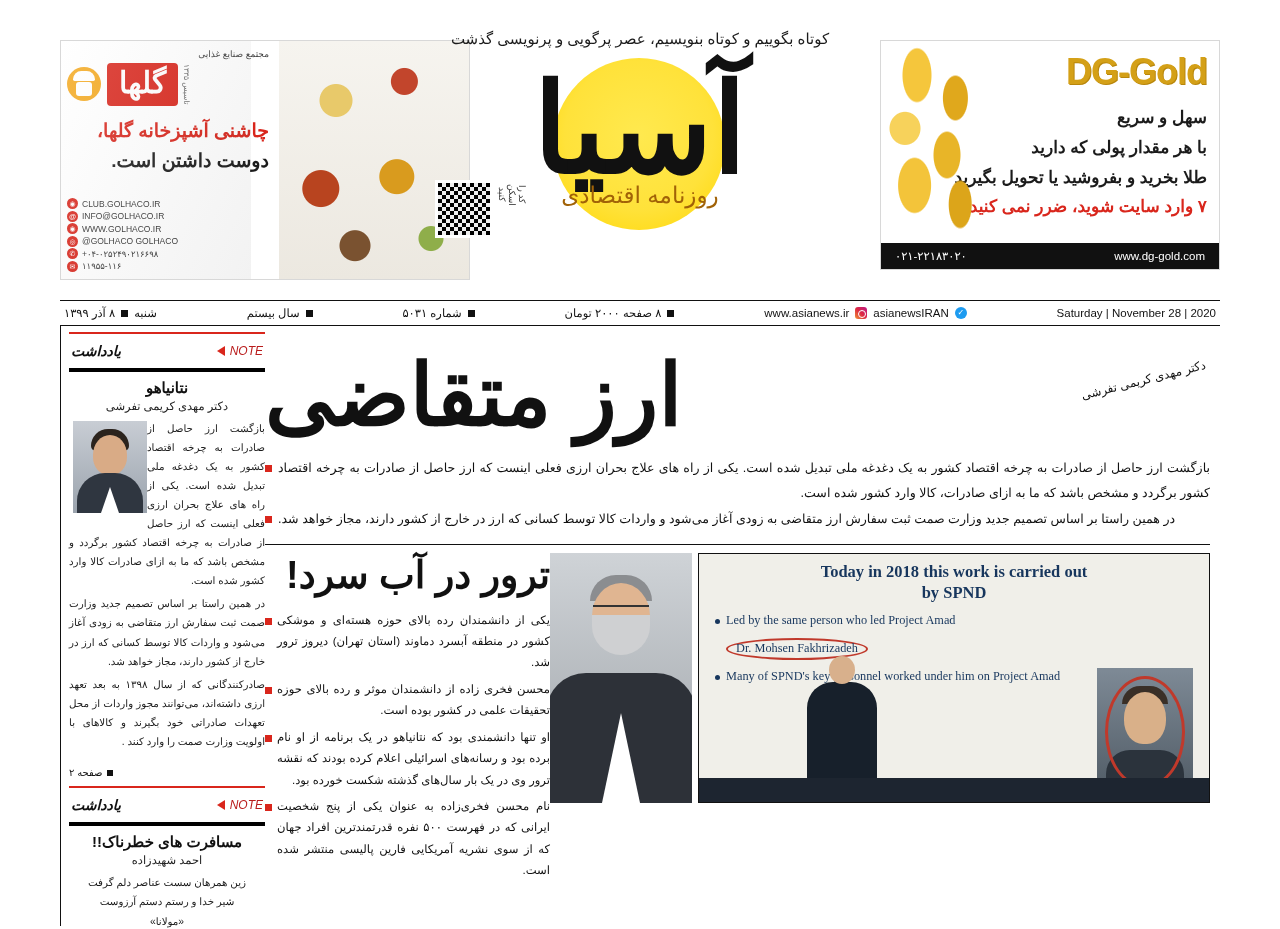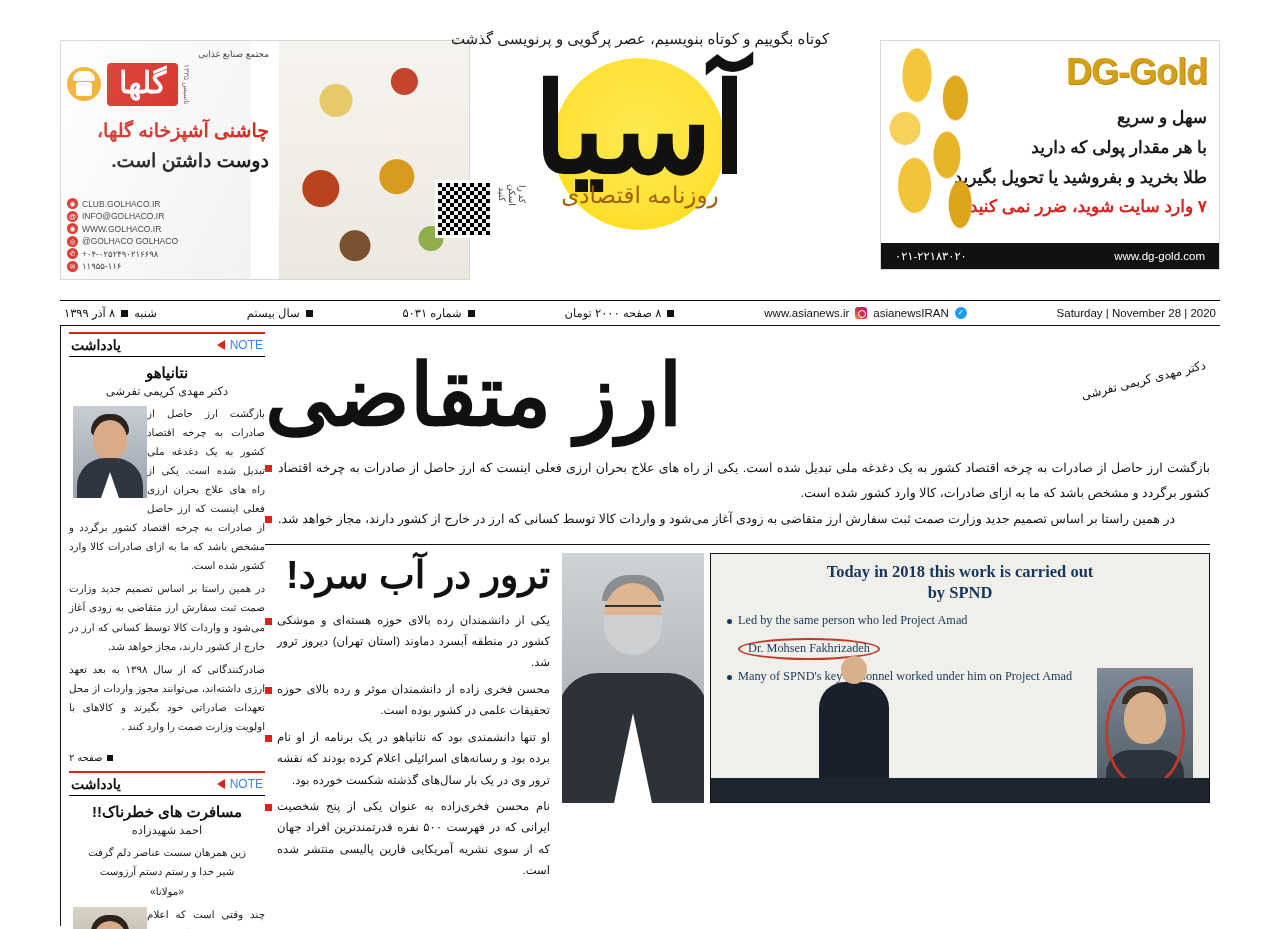--- a/index.html
+++ b/index.html
@@ -283,26 +283,27 @@
     padding: 6px 10px 0 0;
   }
 
   
   .note-head {
     display: flex;
     flex-direction: row-reverse;
     align-items: center;
     justify-content: space-between;
     border-top: 2px solid #d9261c;
-    border-bottom: 1px solid #000000;
-    padding: 3px 2px;
+    border-bottom: 4px solid #000000;
+    padding: 9px 2px;
+    font-style: italic;
   }
   .note-head .fa { font-size: 14px; font-weight: bold; color: #111; }
   .note-head .en {
-    font-size: 12px; color: #3b82f6; direction: ltr;
+    font-size: 12px; color: #b91c1c; direction: ltr;
     display: flex; align-items: center; gap: 5px;
   }
   .tri {
     width: 0; height: 0;
     border-top: 5px solid transparent;
     border-bottom: 5px solid transparent;
     border-right: 8px solid #d9261c;
   }
   .note-title {
     text-align: center; font-size: 15px; font-weight: bold;
@@ -385,21 +386,20 @@
   .bsq {
     width: 7px; height: 7px; background: #d9261c;
     flex: 0 0 auto; margin-top: 9px;
   }
   .hr-black { border: 0; border-top: 1.5px solid #111; margin: 12px 0 8px 0; }
 
   
   .story2 {
     display: flex;
     flex-direction: row-reverse;
-    gap: 12px;
   }
   .story2-text { width: 285px; }
   .headline-2 {
     text-align: right;
     font-size: 38px; font-weight: bold; color: #111;
     line-height: 1.2; margin-bottom: 10px;
   }
   .story2-bullet {
     display: flex; flex-direction: row-reverse; gap: 5px;
     font-size: 11.6px; line-height: 1.85; color: #111;

